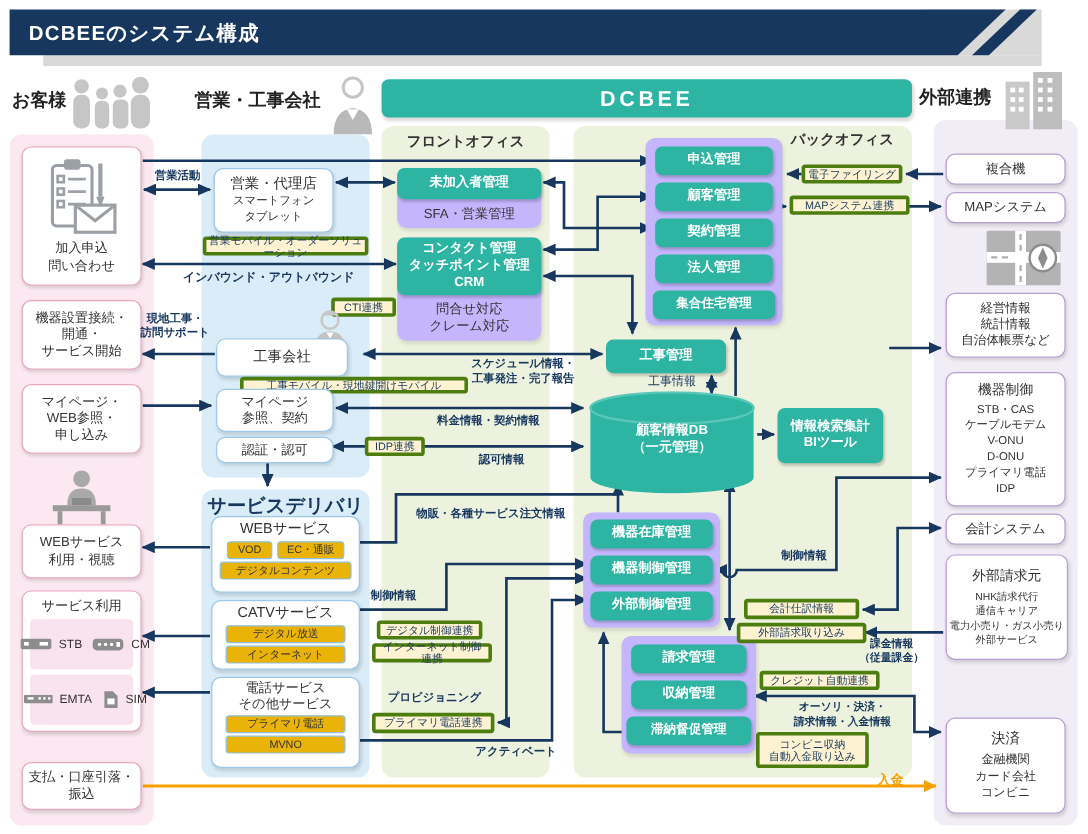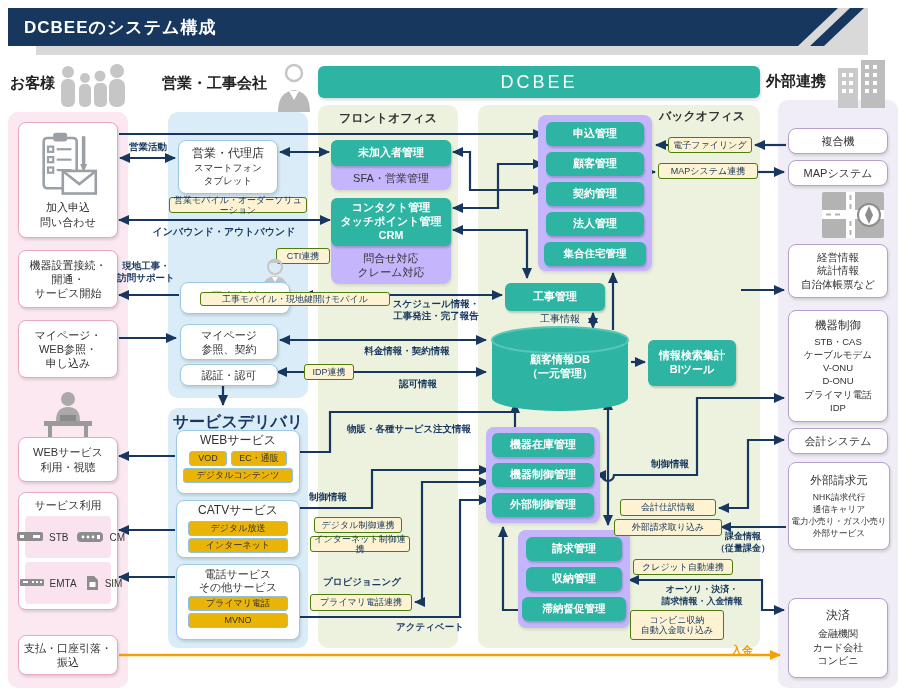--- a/index.html
+++ b/index.html
@@ -8,32 +8,32 @@
 .abs{position:absolute}
 .panel{position:absolute;border-radius:10px}
 .box{position:absolute;background:#fff;border-radius:8px;display:flex;flex-direction:column;align-items:center;justify-content:center;text-align:center;font-size:11px;color:#333;line-height:1.3;box-shadow:1px 2px 3px rgba(0,0,0,.13)}
 .pre{white-space:pre-line}
 .pinkb{border:1.5px solid #eaa8c0}
 .blueb{border:1.5px solid #9ec9e6}
 .purpb{border:1.5px solid #b79fd0}
 .greenb{border:1.5px solid #a8cb6d}
 .teal{position:absolute;background:#2eb4a2;color:#fff;font-weight:bold;font-size:11px;border-radius:6px;display:flex;align-items:center;justify-content:center;text-align:center;line-height:1.25;box-shadow:1px 2px 2px rgba(0,0,0,.18);white-space:pre-line}
 .cont{position:absolute;background:#c4b5fd;border-radius:8px;box-shadow:1px 2px 3px rgba(0,0,0,.10)}
-.tag{position:absolute;background:#fdf3d2;border:1px solid #4d7c0f;border-radius:3px;color:#17375e;font-size:9px;display:flex;align-items:center;justify-content:center;text-align:center;line-height:1.15;padding:0 2px;white-space:pre-line}
+.tag{position:absolute;background:#fdf3d2;border:3px solid #4d7c0f;border-radius:3px;color:#17375e;font-size:9px;display:flex;align-items:center;justify-content:center;text-align:center;line-height:1.15;padding:0 2px;white-space:pre-line}
 .lbl{position:absolute;color:#17375e;font-size:9.5px;font-weight:bold;text-align:center;line-height:1.3;white-space:pre-line}
 .hdr{position:absolute;font-size:15px;font-weight:bold;color:#222;white-space:nowrap}
 .offlbl{position:absolute;font-size:12px;font-weight:bold;color:#333;text-align:center}
 .sbox{background:#eab308;border:1px solid #8fc0dd;border-radius:3px;font-size:9px;color:#333;text-align:center;line-height:13px;height:15px;padding:0 2px}
 .btitle{font-size:11.5px;color:#333}
 .bsub{font-size:9.5px;color:#333;line-height:1.35}
 .row{display:flex;gap:4px;justify-content:center;align-items:center}
 .pinkinner{background:#f9e3ee;border-radius:4px;display:flex;flex-direction:row;justify-content:center;gap:3px;padding:3px}
 .irow{display:flex;align-items:center;gap:6px;justify-content:flex-start;padding-left:6px;font-size:10px;color:#333}
 #title{position:absolute;left:24px;top:16px;color:#fff;font-size:17px;font-weight:bold;letter-spacing:1px}
-#dcbee-bar{position:absolute;left:318px;top:66px;width:442px;height:32px;background:#2eb4a2;border-radius:6px;color:#fff;font-size:18px;font-weight:normal;letter-spacing:3px;display:flex;align-items:center;justify-content:center;box-shadow:1px 2px 3px rgba(0,0,0,.15)}
+#dcbee-bar{position:absolute;left:318px;top:66px;width:442px;height:32px;background:#2eb4a2;border-radius:6px;color:#fff;font-size:18px;font-weight:bold;letter-spacing:3px;display:flex;align-items:center;justify-content:center;box-shadow:1px 2px 3px rgba(0,0,0,.15)}
 .dbtext{position:absolute;left:490px;top:352px;width:140px;text-align:center;color:#fff;font-weight:bold;font-size:11px;line-height:1.3;white-space:pre-line}
 </style>
 </head>
 <body>
 
 <div id="stage">
 
   <div class="panel" style="left:8px;top:112px;width:120px;height:576px;background:#fbe8f0"></div>
   <div class="panel" style="left:168px;top:112px;width:140px;height:286px;background:#d9ecf7"></div>
   <div class="panel" style="left:318px;top:105px;width:140px;height:543px;background:#edf2de"></div>
@@ -234,21 +234,21 @@
   </div>
   <div class="tag" style="left:169px;top:197px;width:138px;height:16px">営業モバイル・オーダーソリューション</div>
   <div class="tag" style="left:276px;top:248px;width:54px;height:16px">CTI連携</div>
   <svg class="abs" style="left:260px;top:254px" width="30" height="34" viewBox="0 0 30 34">
     <circle cx="15" cy="13" r="7" fill="none" stroke="#c6c6c6" stroke-width="2"></circle>
     <path d="M9,7 Q15,2 21,7 L22,9 L8,9 Z" fill="#c6c6c6"></path>
     <path d="M3,34 Q3,23 15,22 Q27,23 27,34 Z" fill="#c4c4c4"></path>
     <path d="M12,23 L15,28 L18,23 Z" fill="#fff"></path>
   </svg>
   <div class="box blueb" style="left:180px;top:282px;width:110px;height:32px;font-size:12px">工事会社</div>
-  <div class="tag" style="left:200px;top:292px;width:190px;height:14px">工事モバイル・現地鍵開けモバイル</div>
+  <div class="tag" style="left:200px;top:314px;width:190px;height:14px">工事モバイル・現地鍵開けモバイル</div>
   <div class="box blueb pre" style="left:180px;top:324px;width:98px;height:36px">マイページ
 参照、契約</div>
   <div class="box blueb" style="left:180px;top:364px;width:98px;height:22px">認証・認可</div>
   <div class="tag" style="left:304px;top:364px;width:50px;height:16px">IDP連携</div>
 
   <div class="offlbl" style="left:172px;top:412px;width:132px;font-size:16px;color:#17375e">サービスデリバリー</div>
   <div class="box blueb" style="left:176px;top:430px;width:124px;height:64px;justify-content:flex-start;padding-top:2px;gap:2px">
     <span class="btitle" style="font-size:12px">WEBサービス</span>
     <div class="row">
         <span class="sbox" style="width:38px">VOD</span>

